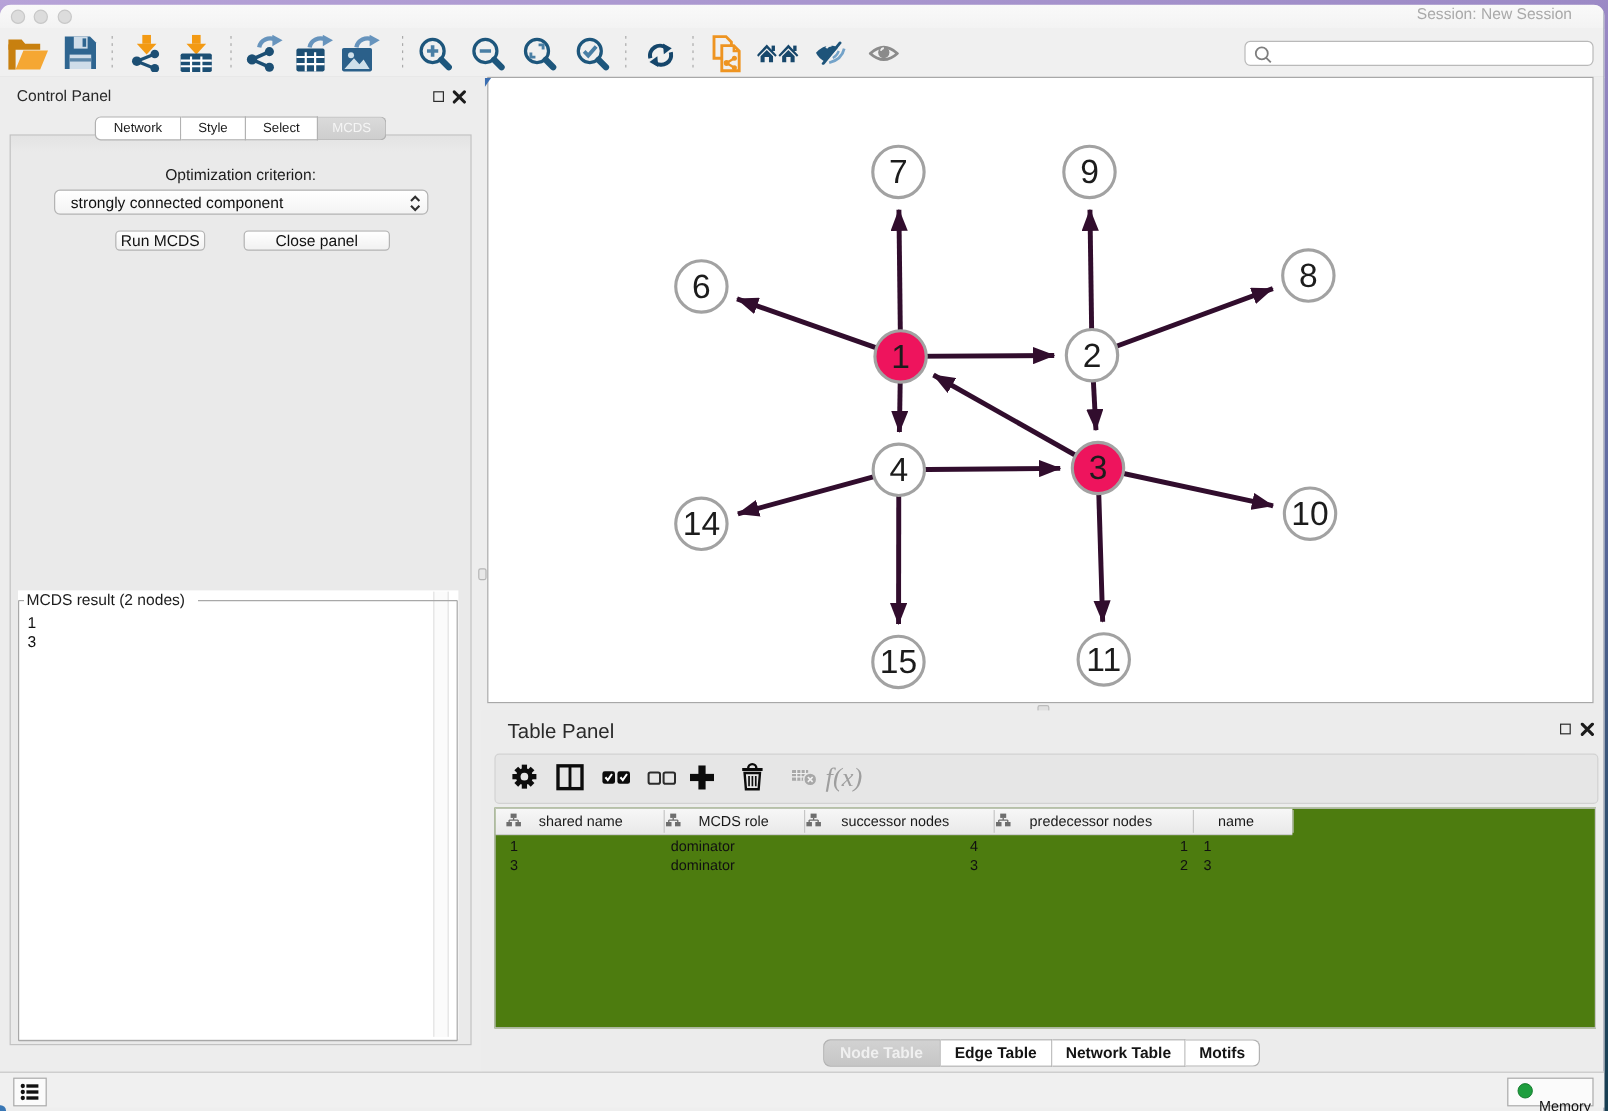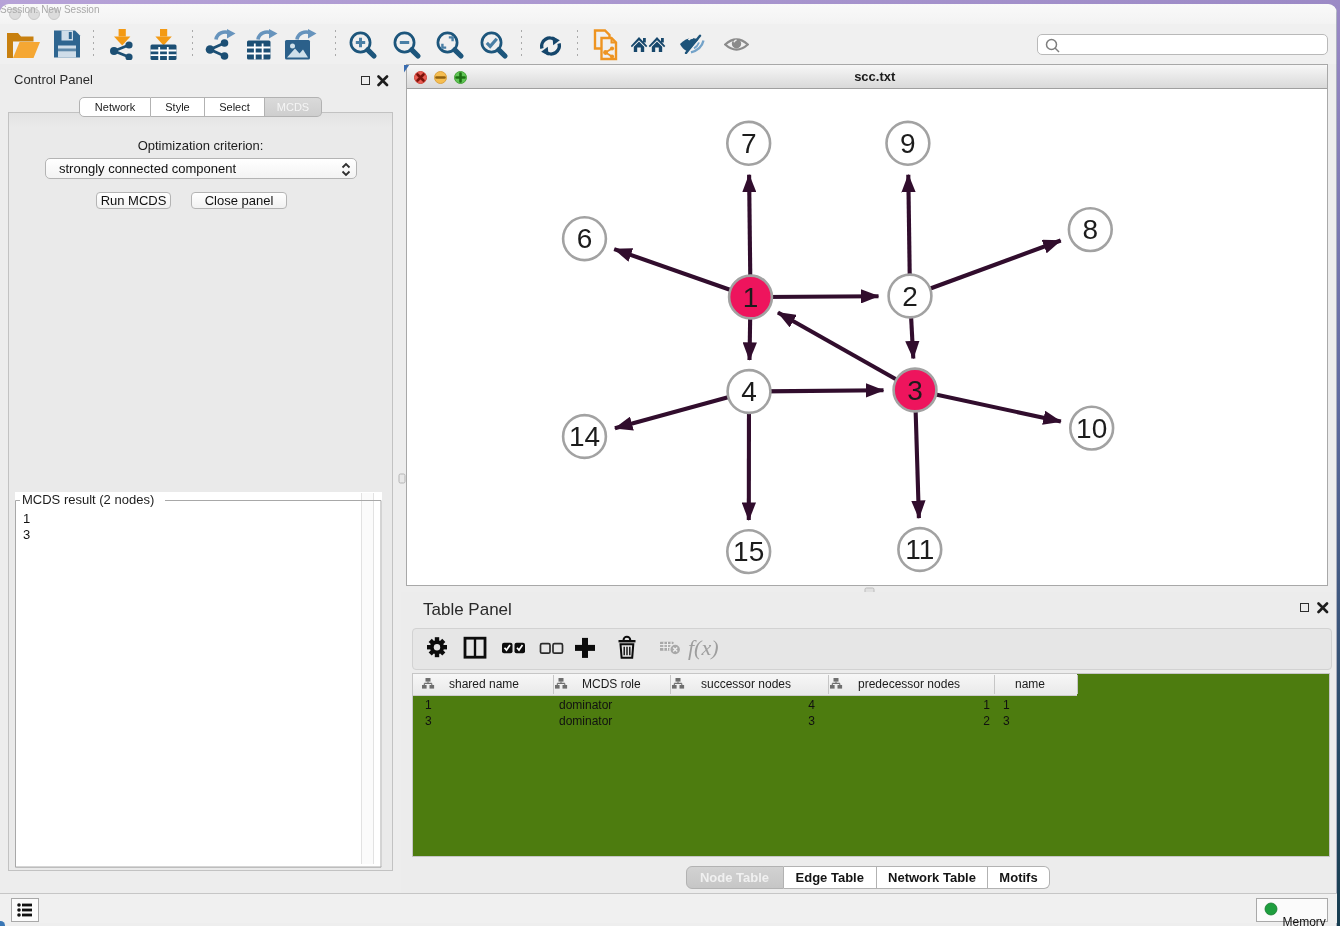--- a/index.html
+++ b/index.html
@@ -3,21 +3,21 @@
 <meta charset="utf-8">
 <style>
 html,body{margin:0;padding:0;}
 body{width:1340px;height:926px;overflow:hidden;font-family:"Liberation Sans",sans-serif;position:relative;}
 .desktop{position:absolute;left:0;top:0;width:1340px;height:926px;
   background:linear-gradient(170deg,#b7a3d8 0%,#9c8ac6 20%,#5f6ba0 55%,#274a66 85%,#173d50 100%);}
 .appwin{position:absolute;left:0;top:4px;width:1337px;height:922px;background:#eeeeee;border-radius:9px 9px 0 0;overflow:hidden;}
 
 .titlebar{position:absolute;left:0;top:0;width:100%;height:20px;background:linear-gradient(#f9f9f9,#f3f3f3);border-bottom:1px solid #dcdcdc;border-radius:9px 9px 0 0;}
 .tl{position:absolute;top:3.5px;width:12px;height:12px;border-radius:50%;background:#dcdcdc;border:1px solid #c8c8c8;box-sizing:border-box;}
-.apptitle{position:absolute;top:0px;left:0;width:1310px;text-align:left;font-size:10px;color:#a9a9a9;}
+.apptitle{position:absolute;top:0px;left:0;width:1310px;text-align:right;font-size:13px;color:#a9a9a9;}
 
 .toolbar{position:absolute;left:0;top:20px;width:100%;height:40px;background:#f0f0f0;border-bottom:1px solid #c0c0c0;}
 .tbi{position:absolute;top:5px;}
 .tsep{position:absolute;top:6px;width:1px;height:28px;background-image:linear-gradient(#aaa 34%,rgba(255,255,255,0) 0%);background-size:1px 6px;}
 .search{position:absolute;left:1037px;top:10px;width:291px;height:21px;background:#fff;border:1px solid #b9b9b9;border-radius:5px;box-sizing:border-box;}
 
 .mainbg{position:absolute;left:0;top:60px;width:100%;height:829px;background:#ededed;}
 
 .cpanel{position:absolute;left:0;top:0;width:401px;height:829px;}
 .cphead{position:absolute;left:14px;top:8px;font-size:13px;color:#2a2a2a;}
@@ -188,21 +188,21 @@
           </svg>
       <div class="cpcontent">
         <div class="optlabel">Optimization criterion:</div>
         <div class="combo">strongly connected component
           <svg width="12" height="15" style="position:absolute;right:4px;top:3px">
                 <path d="M2.5,5.5 L6,2 L9.5,5.5" fill="none" stroke="#2f2f2f" stroke-width="1.8"></path>
                 <path d="M2.5,9.5 L6,13 L9.5,9.5" fill="none" stroke="#2f2f2f" stroke-width="1.8"></path>
               </svg>
         </div>
         <div class="btn" style="left:87px;width:75px;">Run MCDS</div>
-        <div class="btn" style="left:182px;width:96px;">Close panel</div>
+        <div class="btn" style="left:194px;width:122px;">Close panel</div>
         <div class="mcdswhite">
           <div class="mcdstext">1<br>3</div>
           <div class="mcdssb"></div>
           <svg width="368" height="378" style="position:absolute;left:0;top:0;overflow:visible">
             <g stroke="#a8a8a8" stroke-width="1" fill="none">
               <path d="M0.5,8.5 H5"></path>
               <path d="M150,8.5 H366"></path>
               <path d="M0.5,8.5 V375.2 M0.5,375.2 H366 M366,375.2 V8.5"></path>
             </g>
           </svg>
@@ -216,31 +216,20 @@
         <div class="cptab" style="left:186px;width:57px;border-left:none;border-radius:0 5px 5px 0;background:linear-gradient(#dadada,#cecece);color:#f5f5f5;">MCDS</div>
       </div>
     </div>
     <svg width="10" height="14" style="position:absolute;left:398px;top:408px">
           <rect x="1" y="2" width="6" height="9" rx="1.5" fill="#e8e8e8" stroke="#b5b5b5" stroke-width="1"></rect>
         </svg>
     <svg width="14" height="10" style="position:absolute;left:863px;top:523px">
           <rect x="2" y="1" width="9" height="6" rx="1.5" fill="#e0e0e0" stroke="#bbb" stroke-width="1"></rect>
         </svg>
     <div class="netwin">
-      <div class="nwtitle">
-        <div class="mactl" style="left:7px;background:#ea5f55;border:1px solid #ce4237;"></div>
-        <div class="mactl" style="left:27px;background:#f6be50;border:1px solid #dba342;"></div>
-        <div class="mactl" style="left:47px;background:#60c555;border:1px solid #45a438;"></div>
-        <svg width="70" height="24" style="position:absolute;left:0;top:0">
-          <path d="M10.5,9.5 l6,6 M16.5,9.5 l-6,6" stroke="#7c120b" stroke-width="2.6" stroke-linecap="round"></path>
-          <path d="M29.5,12.5 h8" stroke="#90610f" stroke-width="2.6" stroke-linecap="round"></path>
-          <path d="M49.5,12.5 h8 M53.5,8.5 v8" stroke="#1c7013" stroke-width="2.6" stroke-linecap="round"></path>
-        </svg>
-        <div class="nwname">scc.txt</div>
-      </div>
       <svg width="924" height="497" viewBox="0 0 924 497" style="position:absolute;left:0;top:24px;">
         <defs>
           <marker id="ah" markerUnits="strokeWidth" markerWidth="4.5" markerHeight="3.5" refX="4.3" refY="1.75" orient="auto">
             <path d="M0,0 L4.5,1.75 L0,3.5 z" fill="#310d2d"></path>
           </marker>
         </defs>
         <g stroke="#310d2d" stroke-width="4.1" marker-end="url(#ah)">
           <line x1="343.5" y1="208" x2="342.1" y2="85.8"></line>
           <line x1="343.5" y1="208" x2="207.2" y2="160.1"></line>
           <line x1="343.5" y1="208" x2="471.5" y2="207.2"></line>

